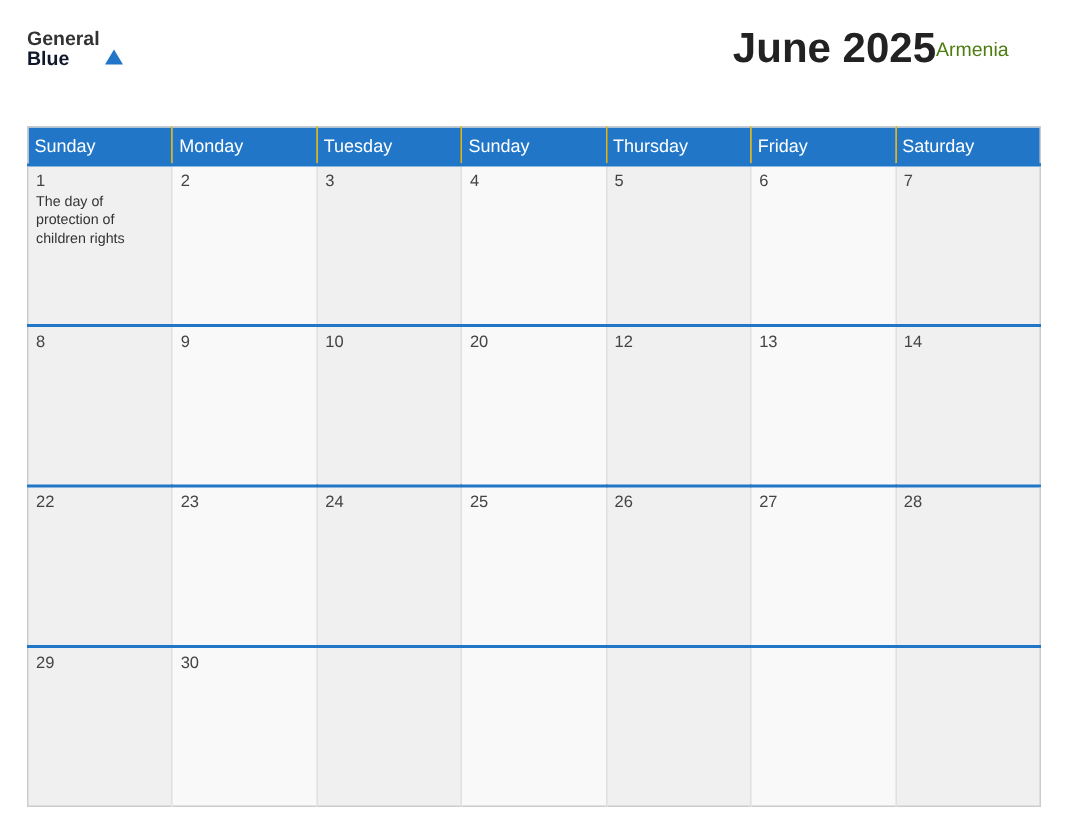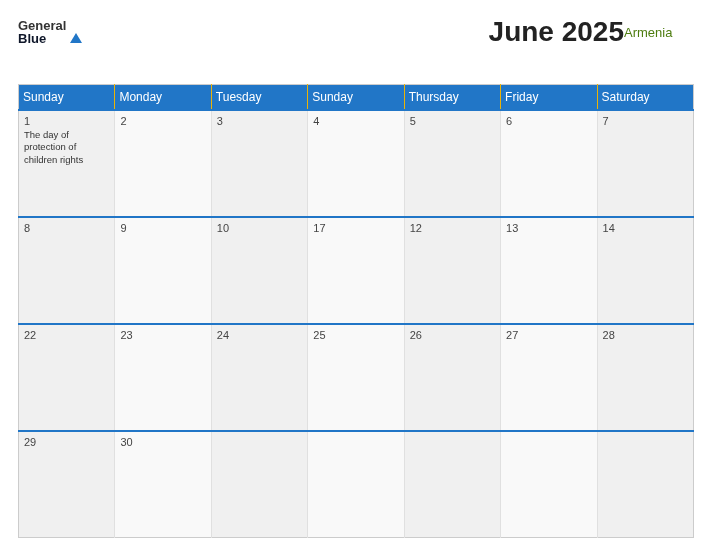--- a/index.html
+++ b/index.html
@@ -185,21 +185,21 @@
           <td>
             <span class="day-num">8</span>
           </td>
           <td>
             <span class="day-num">9</span>
           </td>
           <td>
             <span class="day-num">10</span>
           </td>
           <td>
-            <span class="day-num">17</span>
+            <span class="day-num">20</span>
           </td>
           <td>
             <span class="day-num">12</span>
           </td>
           <td>
             <span class="day-num">13</span>
           </td>
           <td>
             <span class="day-num">14</span>
           </td>

